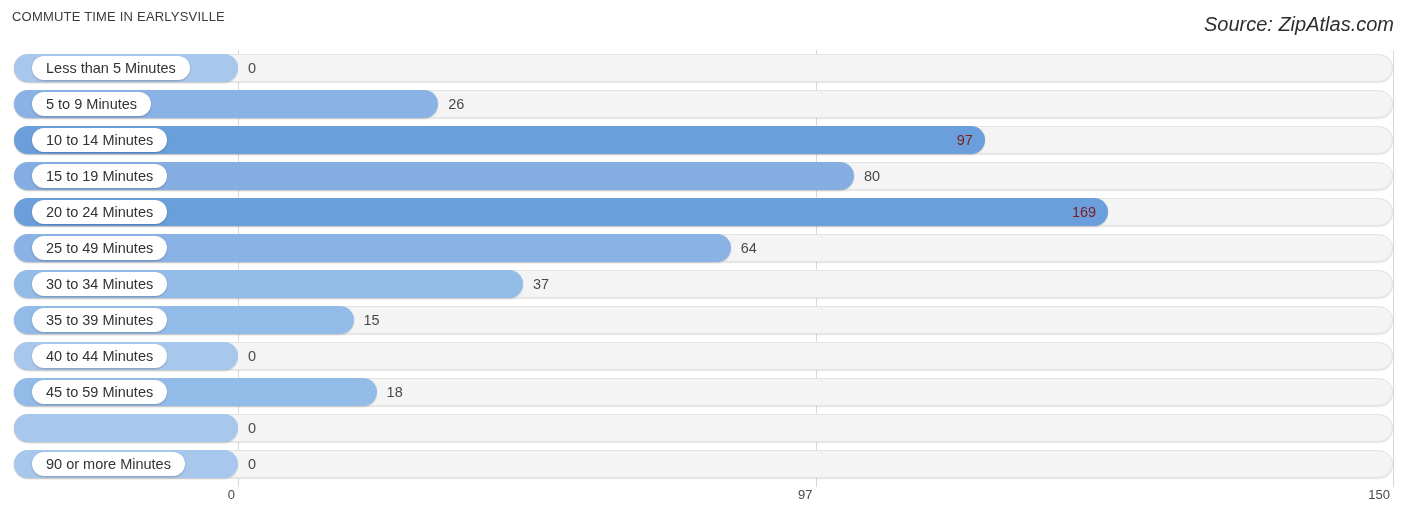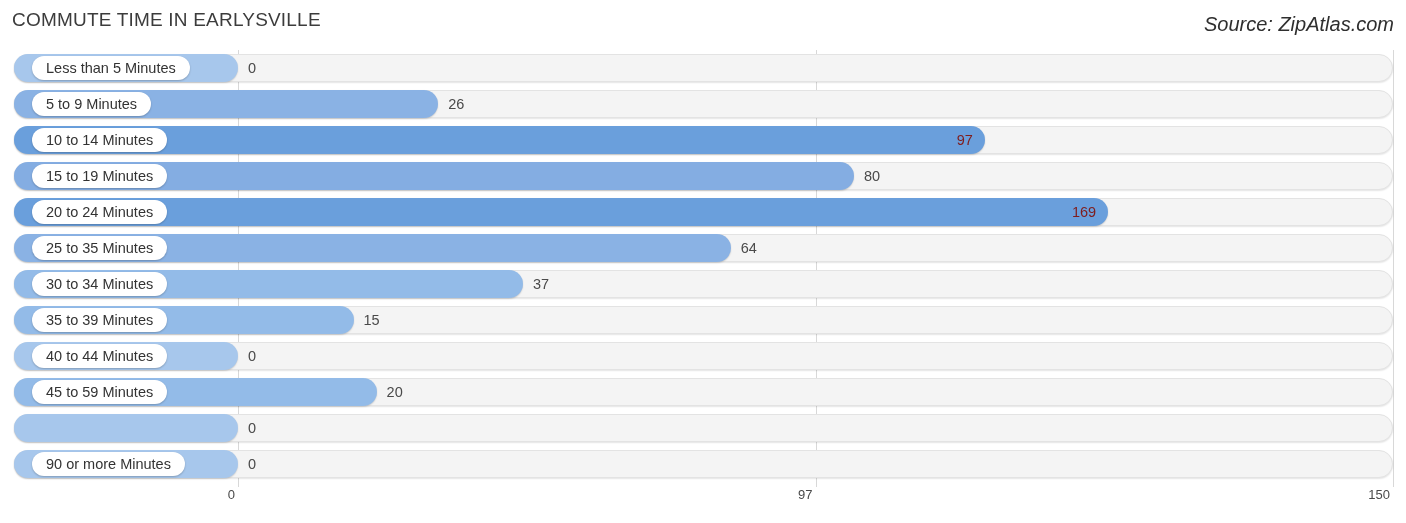--- a/index.html
+++ b/index.html
@@ -14,21 +14,21 @@
     position: relative;
     width: 1406px;
     height: 523px;
     background: #ffffff;
   }
 
   
   #chart-title {
     position: absolute;
     left: 12px; top: 9px;
-    font-size: 19px;
+    font-size: 13px;
     letter-spacing: .2px;
     color: #3c3c3c;
     font-weight: 400;
     white-space: nowrap;
   }
   #chart-source {
     position: absolute;
     right: 12px; top: 13px;
     font-size: 20px;
     font-style: italic;
@@ -169,21 +169,21 @@
         </div>
         <div class="bar-row" style="top: 148px;">
           <div class="bar-track"></div>
           <div class="bar-fill" style="width: 1094.1px; background: rgb(106, 159, 220);"></div>
           <div class="bar-label">20 to 24 Minutes</div>
           <div class="bar-value-in" style="left: 1046.1px; width: 36px; justify-content: flex-end;">169</div>
         </div>
         <div class="bar-row" style="top: 184px;">
           <div class="bar-track"></div>
           <div class="bar-fill" style="width: 716.8px; background: rgb(138, 178, 228);"></div>
-          <div class="bar-label">25 to 35 Minutes</div>
+          <div class="bar-label">25 to 49 Minutes</div>
           <div class="bar-value-out" style="left: 726.8px;">64</div>
         </div>
         <div class="bar-row" style="top: 220px;">
           <div class="bar-track"></div>
           <div class="bar-fill" style="width: 508.9px; background: rgb(147, 187, 232);"></div>
           <div class="bar-label">30 to 34 Minutes</div>
           <div class="bar-value-out" style="left: 518.9px;">37</div>
         </div>
         <div class="bar-row" style="top: 256px;">
           <div class="bar-track"></div>
@@ -194,21 +194,21 @@
         <div class="bar-row" style="top: 292px;">
           <div class="bar-track"></div>
           <div class="bar-fill" style="width: 224px; background: rgb(167, 199, 236);"></div>
           <div class="bar-label">40 to 44 Minutes</div>
           <div class="bar-value-out" style="left: 234px;">0</div>
         </div>
         <div class="bar-row" style="top: 328px;">
           <div class="bar-track"></div>
           <div class="bar-fill" style="width: 362.6px; background: rgb(147, 187, 232);"></div>
           <div class="bar-label">45 to 59 Minutes</div>
-          <div class="bar-value-out" style="left: 372.6px;">20</div>
+          <div class="bar-value-out" style="left: 372.6px;">18</div>
         </div>
         <div class="bar-row" style="top: 364px;">
           <div class="bar-track"></div>
           <div class="bar-fill" style="width: 224px; background: rgb(167, 199, 236);"></div>
           <div class="bar-value-out" style="left: 234px;">0</div>
         </div>
         <div class="bar-row" style="top: 400px;">
           <div class="bar-track"></div>
           <div class="bar-fill" style="width: 224px; background: rgb(167, 199, 236);"></div>
           <div class="bar-label">90 or more Minutes</div>

